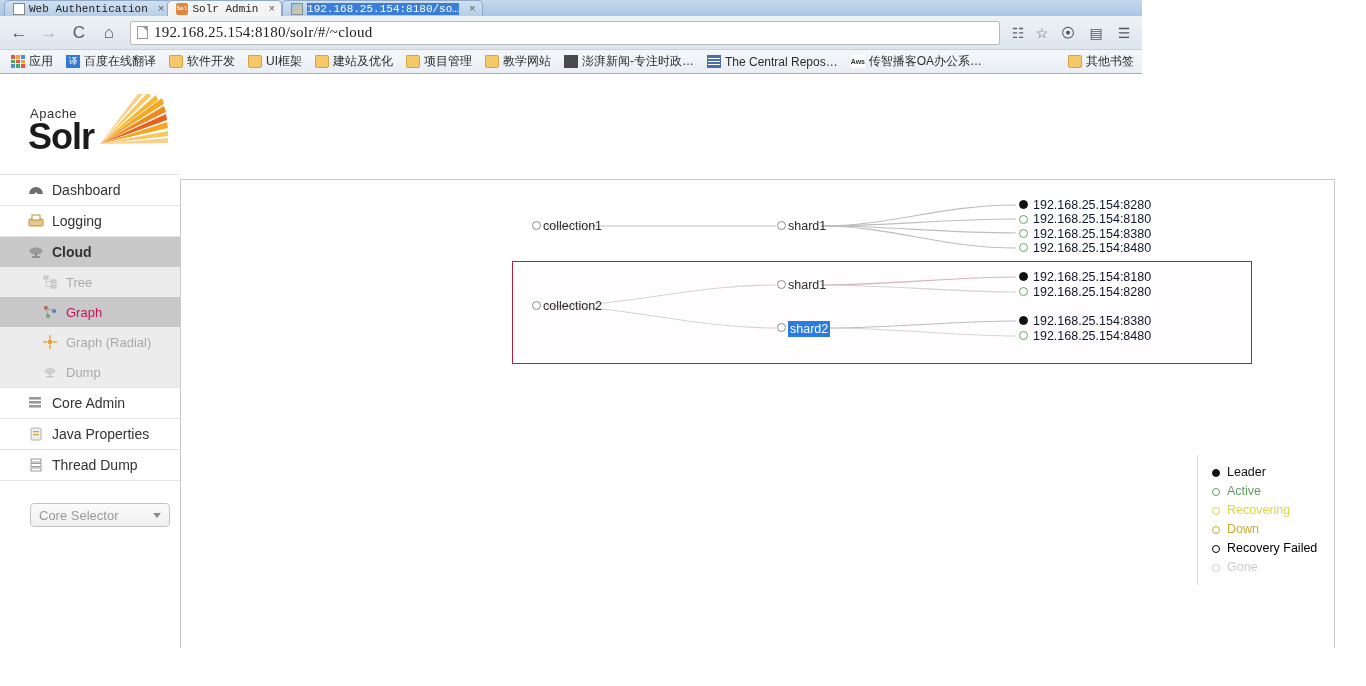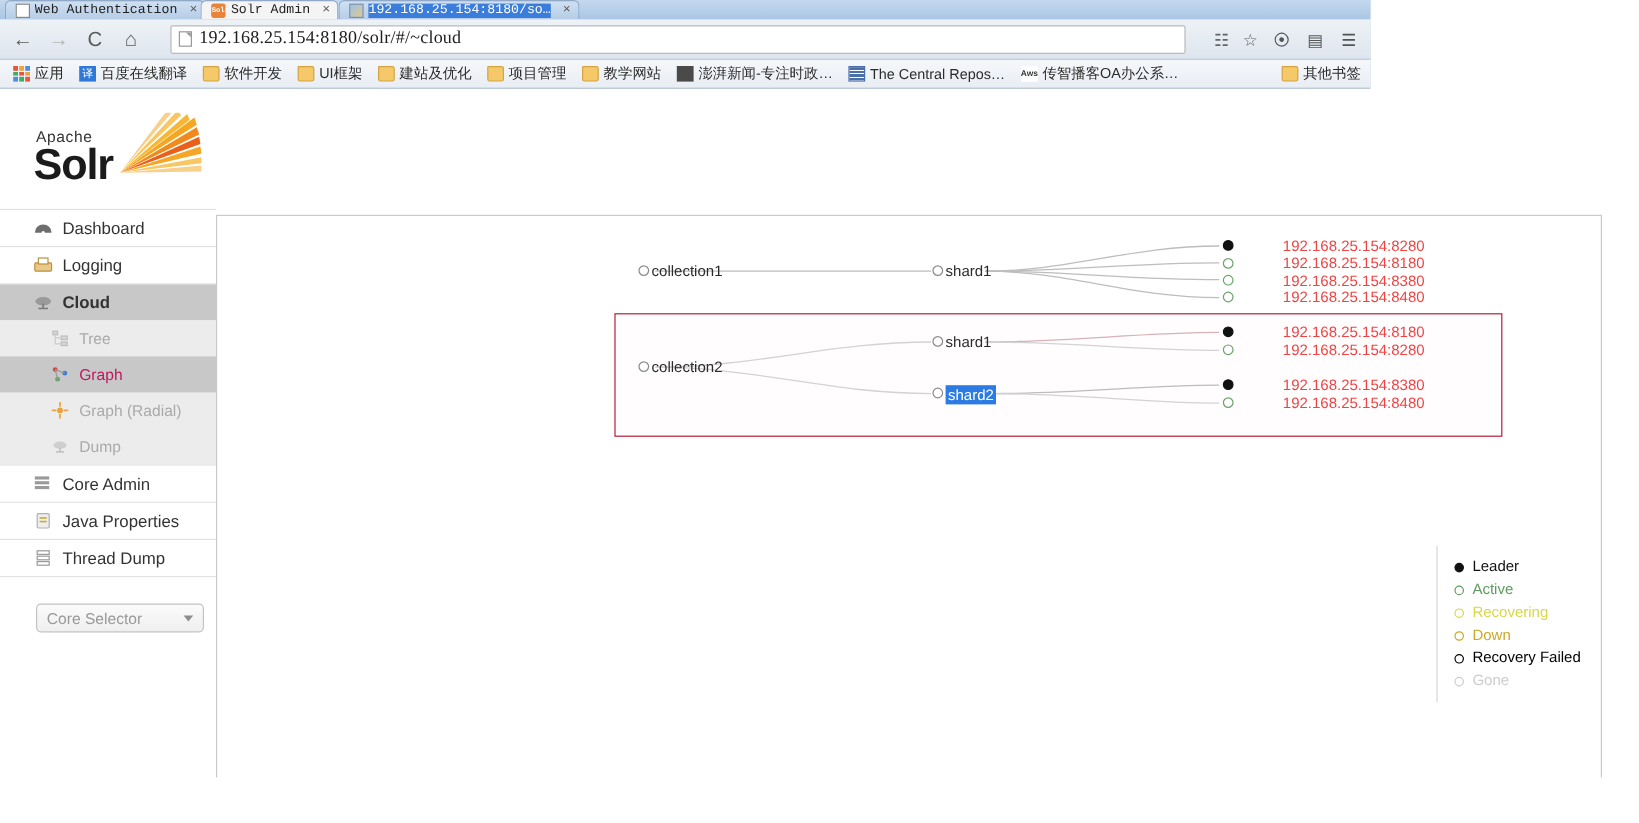--- a/index.html
+++ b/index.html
@@ -105,21 +105,21 @@
   #omnibox {
     flex: 1;
     height: 24px;
     background: #fff;
     border: 1px solid #b9b9b9;
     border-radius: 2px;
     display: flex;
     align-items: center;
     padding: 0 6px;
     gap: 6px;
-    margin: 0 16px;
+    margin: 0 4px;
   }
   #page-icon {
     width: 11px; height: 13px;
     border: 1px solid #9a9a9a;
     background: #fff;
     position: relative;
     flex: 0 0 auto;
   }
   #page-icon:after {
     content: "";
@@ -291,21 +291,21 @@
   #graph-svg { position: absolute; left: 0; top: 0; }
 
   .gnode-label {
     position: absolute;
     font-size: 12.5px;
     font-family: "Liberation Sans", sans-serif;
     white-space: nowrap;
     color: #2b2b2b;
     line-height: 14px;
   }
-  .gnode-label.green { color: #ef4444; margin-left: 36px; }
+  .gnode-label.green { color: #0f172a; }
   .gnode-label.highlight { background: #2c7be5; color: #fff; padding: 1px 2px; }
   .gnode-circle {
     position: absolute;
     width: 9px; height: 9px;
     border-radius: 50%;
     border: 1.4px solid #8a8a8a;
     background: #fff;
   }
   .gnode-circle.green { border-color: #6aa36a; }
   .gnode-circle.leader { background: #111; border-color: #111; }

